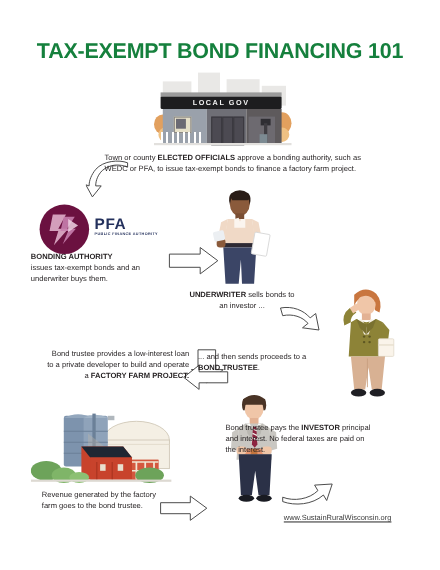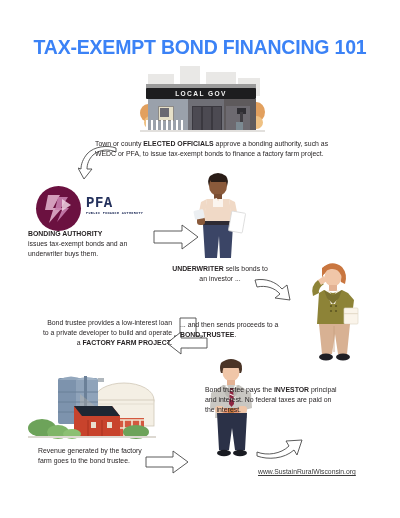--- a/index.html
+++ b/index.html
@@ -12,21 +12,21 @@
     position:relative;
   }
   .page{position:relative;width:400px;height:518px;}
 
   
   .title{
     position:absolute;left:0;top:36px;width:400px;
     text-align:center;
     font-size:19.5px;font-weight:bold;
     letter-spacing:-0.2px;
-    color:#3b82f6;
+    color:#15803d;
   }
 
   
   .txt{position:absolute;font-size:6.9px;line-height:1.42;color:#231f20;}
   .txt b{font-weight:bold;}
 
   #txt-elected{left:95px;top:139px;width:235px;text-align:left;}
   #txt-bonding{left:28px;top:229px;width:120px;text-align:left;}
   #txt-underwriter{left:168px;top:264px;width:104px;text-align:center;}
   #txt-proceeds{left:180px;top:320px;width:100px;text-align:left;}
@@ -70,21 +70,21 @@
   .bldg .tree{position:absolute;border-radius:50%;}
   .bldg .t1{left:0px;top:40px;width:16px;height:18px;background:#e2a05e;}
   .bldg .t2{left:4px;top:52px;width:12px;height:13px;background:#efc183;}
   .bldg .t3{left:108px;top:38px;width:17px;height:20px;background:#e2a05e;}
   .bldg .t4{left:110px;top:52px;width:13px;height:13px;background:#efc183;}
   .bldg .ground{position:absolute;left:0px;top:66px;width:125px;height:2px;background:#e2e0dd;}
 
   
   .pfa-mark{position:absolute;left:36px;top:186px;width:45px;height:45px;}
   .pfa-circ{position:absolute;inset:0;border-radius:50%;background:#6b1140;}
-  .pfa-wordmark{position:absolute;left:86px;top:197px;width:62px;font-family:Liberation Mono, monospace;}
+  .pfa-wordmark{position:absolute;left:86px;top:197px;width:62px;}
   .pfa-wordmark .pfa-big{
     font-size:14px;font-weight:bold;color:#23305c;letter-spacing:0.5px;line-height:13px;
   }
   .pfa-wordmark .pfa-sub{
     font-size:3.4px;font-weight:bold;color:#23305c;letter-spacing:0.35px;
     white-space:nowrap;margin-top:1px;
   }
 
   
   .fig{position:absolute;}

